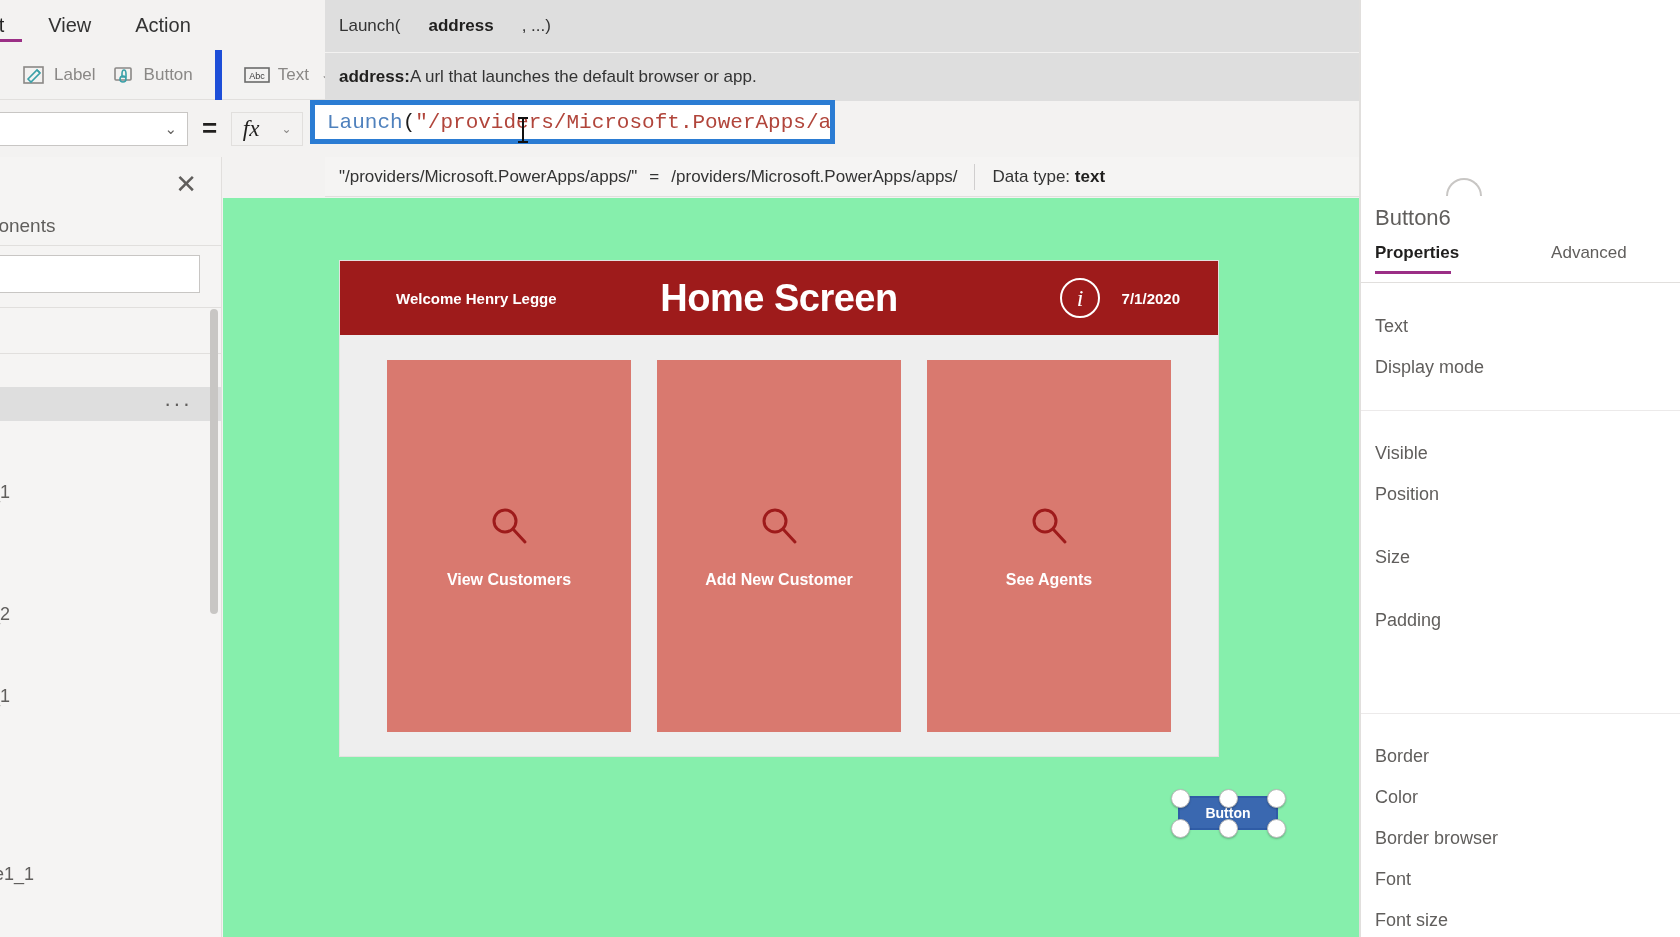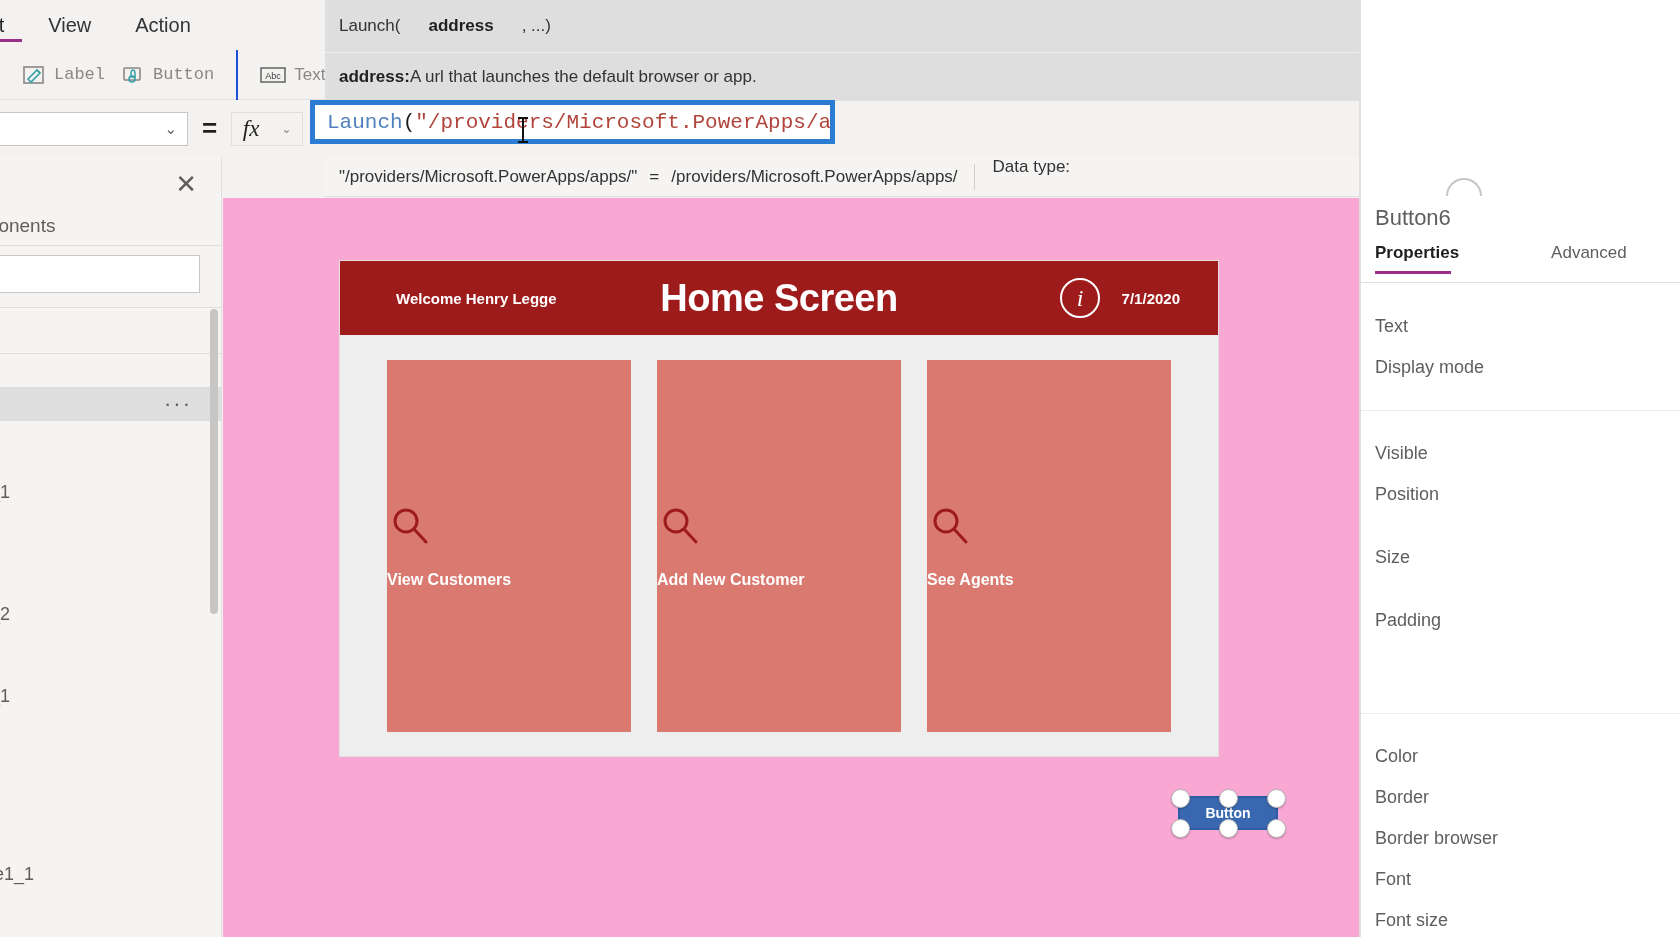--- a/index.html
+++ b/index.html
@@ -46,21 +46,21 @@
     width: 330px; height: 50px;
     background: #f3f2f1;
     border-bottom: 1px solid #e1dfdd;
     display: flex; align-items: center;
   }
   .ribbon-group {
     display: flex; align-items: center;
     height: 50px;
     padding: 0 14px;
   }
-  .ribbon-group.bordered { border-right: 2px solid #1d4ed8; font-family: Liberation Mono, monospace; }
+  .ribbon-group.bordered { border-right: 7px solid #1d4ed8; }
   .ribbon-btn {
     display: flex; align-items: center; gap: 8px;
     padding: 4px 8px; cursor: pointer;
     color: #8a8886; font-size: 17px;
   }
   .ribbon-btn svg { display: block; }
   .chev { font-size: 12px; color: #8a8886; margin-left: 4px; }
 
   
   .formula-row {
@@ -167,21 +167,21 @@
     padding-left: 14px; padding-right: 16px;
     height: 100%; display: flex; align-items: center;
     flex: 0 0 auto;
   }
   .result-div {
     width: 1px; height: 26px; background: #d0cece;
     margin: 0 0px;
   }
   .result-right {
     padding-left: 18px; height: 100%;
-    display: flex; align-items: center; flex-direction: column;
+    display: flex; align-items: center;
   }
   .result-right b { font-weight: 700; color: #201f1e; }
 
   
   .left-panel {
     position: absolute; left: 0; top: 157px;
     width: 222px; height: 780px;
     background: #f5f4f3;
     border-right: 1px solid #e1dfdd;
   }
@@ -221,21 +221,21 @@
     position: absolute; right: 3px; top: 152px;
     width: 8px; height: 305px;
     background: #c8c6c4; border-radius: 4px;
     cursor: pointer;
   }
 
   
   .canvas-area {
     position: absolute; left: 223px; top: 198px;
     width: 1136px; height: 739px;
-    background: #f9a8d4;
+    background: #86efac;
   }
   .app-frame {
     position: absolute; left: 117px; top: 63px;
     width: 878px; height: 495px;
     background: #eeeeee;
     box-shadow: 0 0 0 1px #e3e1df;
   }
   .app-header {
     position: relative;
     width: 100%; height: 74px;
@@ -270,21 +270,21 @@
     position: absolute; left: 0; top: 74px;
     width: 100%; height: 421px;
     display: flex; justify-content: center;
     gap: 26px;
     padding-top: 25px;
   }
   .card {
     width: 244px; height: 372px;
     background: #d9796f;
     display: flex; flex-direction: column;
-    justify-content: center;
+    align-items: center; justify-content: center;
     cursor: pointer;
     position: relative;
   }
   .card-icon { margin-bottom: 18px; }
   .card-label {
     color: #ffffff; font-size: 16px; font-weight: 700;
   }
 
   
   .sel-button {
@@ -594,26 +594,26 @@
         <div class="rp-spacer"></div>
         <div class="rp-row">
           <span>Padding</span>
         </div>
         <div class="rp-spacer-lg"></div>
       </div>
 
       <div class="rp-section">
         <div class="rp-spacer"></div>
         <div class="rp-row">
+          <span>Border</span>
+        </div>
+        <div class="rp-row">
           <span>Color</span>
         </div>
         <div class="rp-row">
-          <span>Border</span>
-        </div>
-        <div class="rp-row">
           <span>Border browser</span>
         </div>
         <div class="rp-row">
           <span>Font</span>
         </div>
         <div class="rp-row">
           <span>Font size</span>
         </div>
       </div>
     </div>

